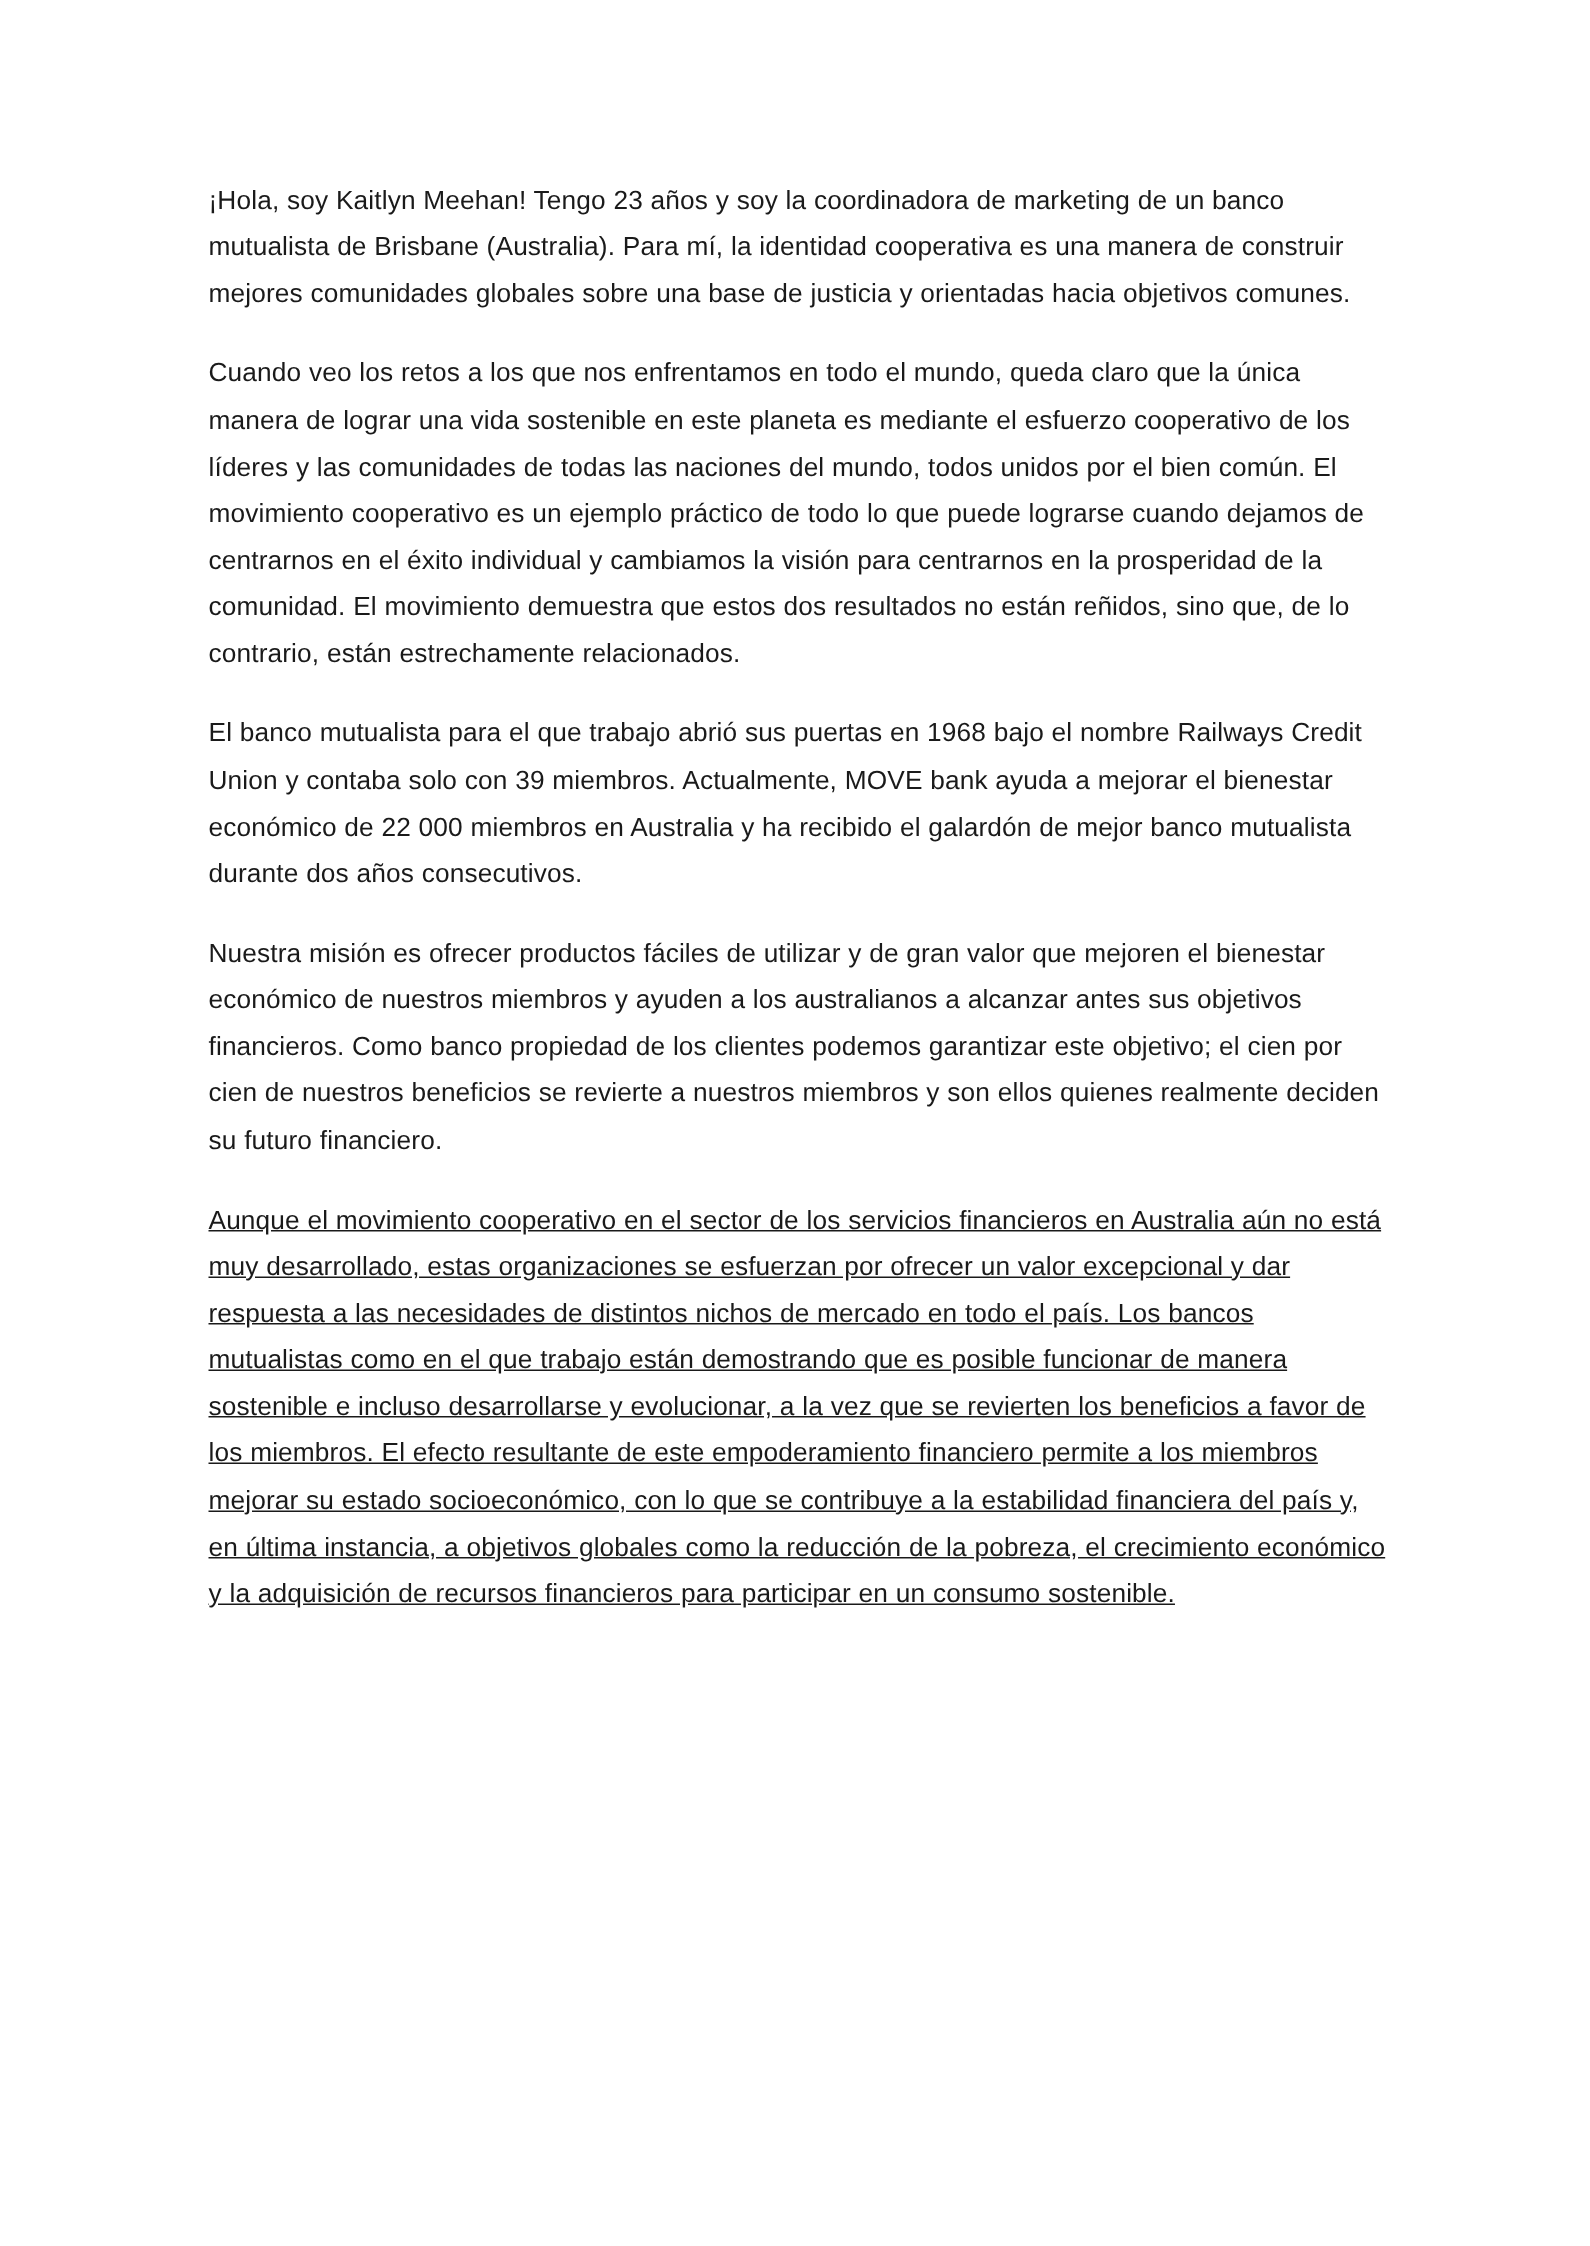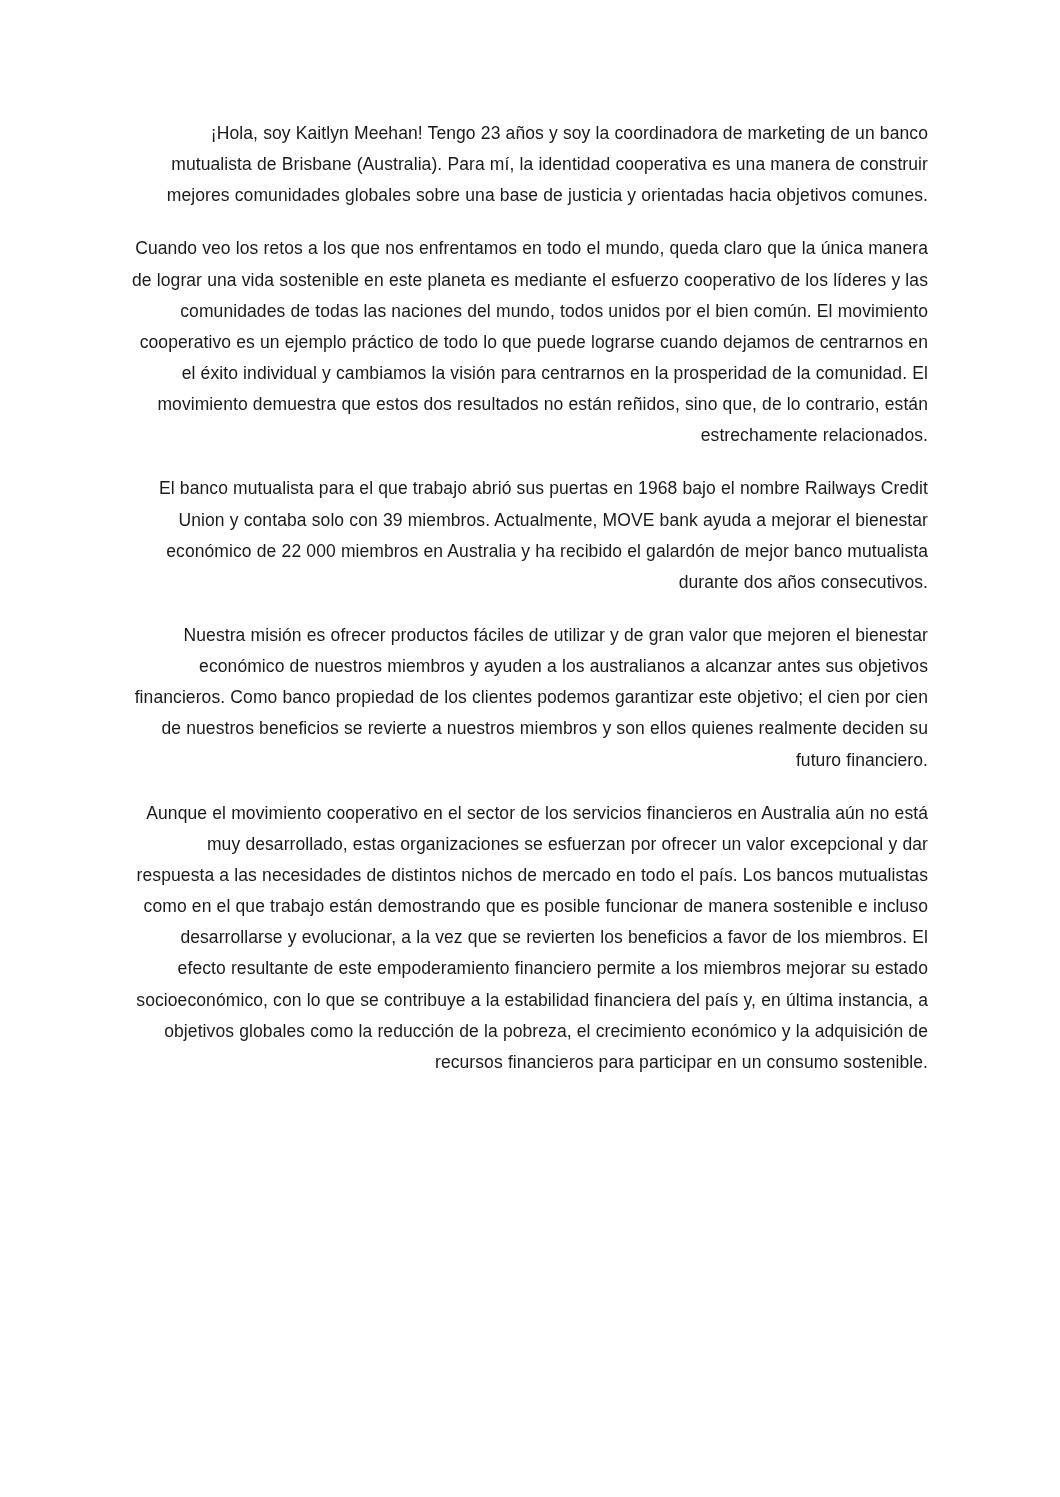--- a/index.html
+++ b/index.html
@@ -22,27 +22,28 @@
   .doc-body {
     position: absolute;
     left: 128px;
     top: 118px;
     width: 800px;
   }
   .para {
     font-size: 17.5px;
     line-height: 1.78;
     color: #1a1a1a;
-    margin: 0 0 22px 0;
-    text-align: right;
+    margin: 0 0 22px 11px;
+    text-align: left;
     letter-spacing: 0.005em;
     word-spacing: 0.01em;
   }
   .para:last-child {
     margin-bottom: 0;
+    text-decoration: underline;
   }
 </style>
 </head>
 <body>
 
 <div class="page">
   <div class="doc-body">
     <p class="para">¡Hola, soy Kaitlyn Meehan! Tengo 23 años y soy la coordinadora de marketing de un banco mutualista de Brisbane (Australia). Para mí, la identidad cooperativa es una manera de construir mejores comunidades globales sobre una base de justicia y orientadas hacia objetivos comunes.</p>
     <p class="para">Cuando veo los retos a los que nos enfrentamos en todo el mundo, queda claro que la única manera de lograr una vida sostenible en este planeta es mediante el esfuerzo cooperativo de los líderes y las comunidades de todas las naciones del mundo, todos unidos por el bien común. El movimiento cooperativo es un ejemplo práctico de todo lo que puede lograrse cuando dejamos de centrarnos en el éxito individual y cambiamos la visión para centrarnos en la prosperidad de la comunidad. El movimiento demuestra que estos dos resultados no están reñidos, sino que, de lo contrario, están estrechamente relacionados.</p>
     <p class="para">El banco mutualista para el que trabajo abrió sus puertas en 1968 bajo el nombre Railways Credit Union y contaba solo con 39 miembros. Actualmente, MOVE bank ayuda a mejorar el bienestar económico de 22 000 miembros en Australia y ha recibido el galardón de mejor banco mutualista durante dos años consecutivos.</p>

